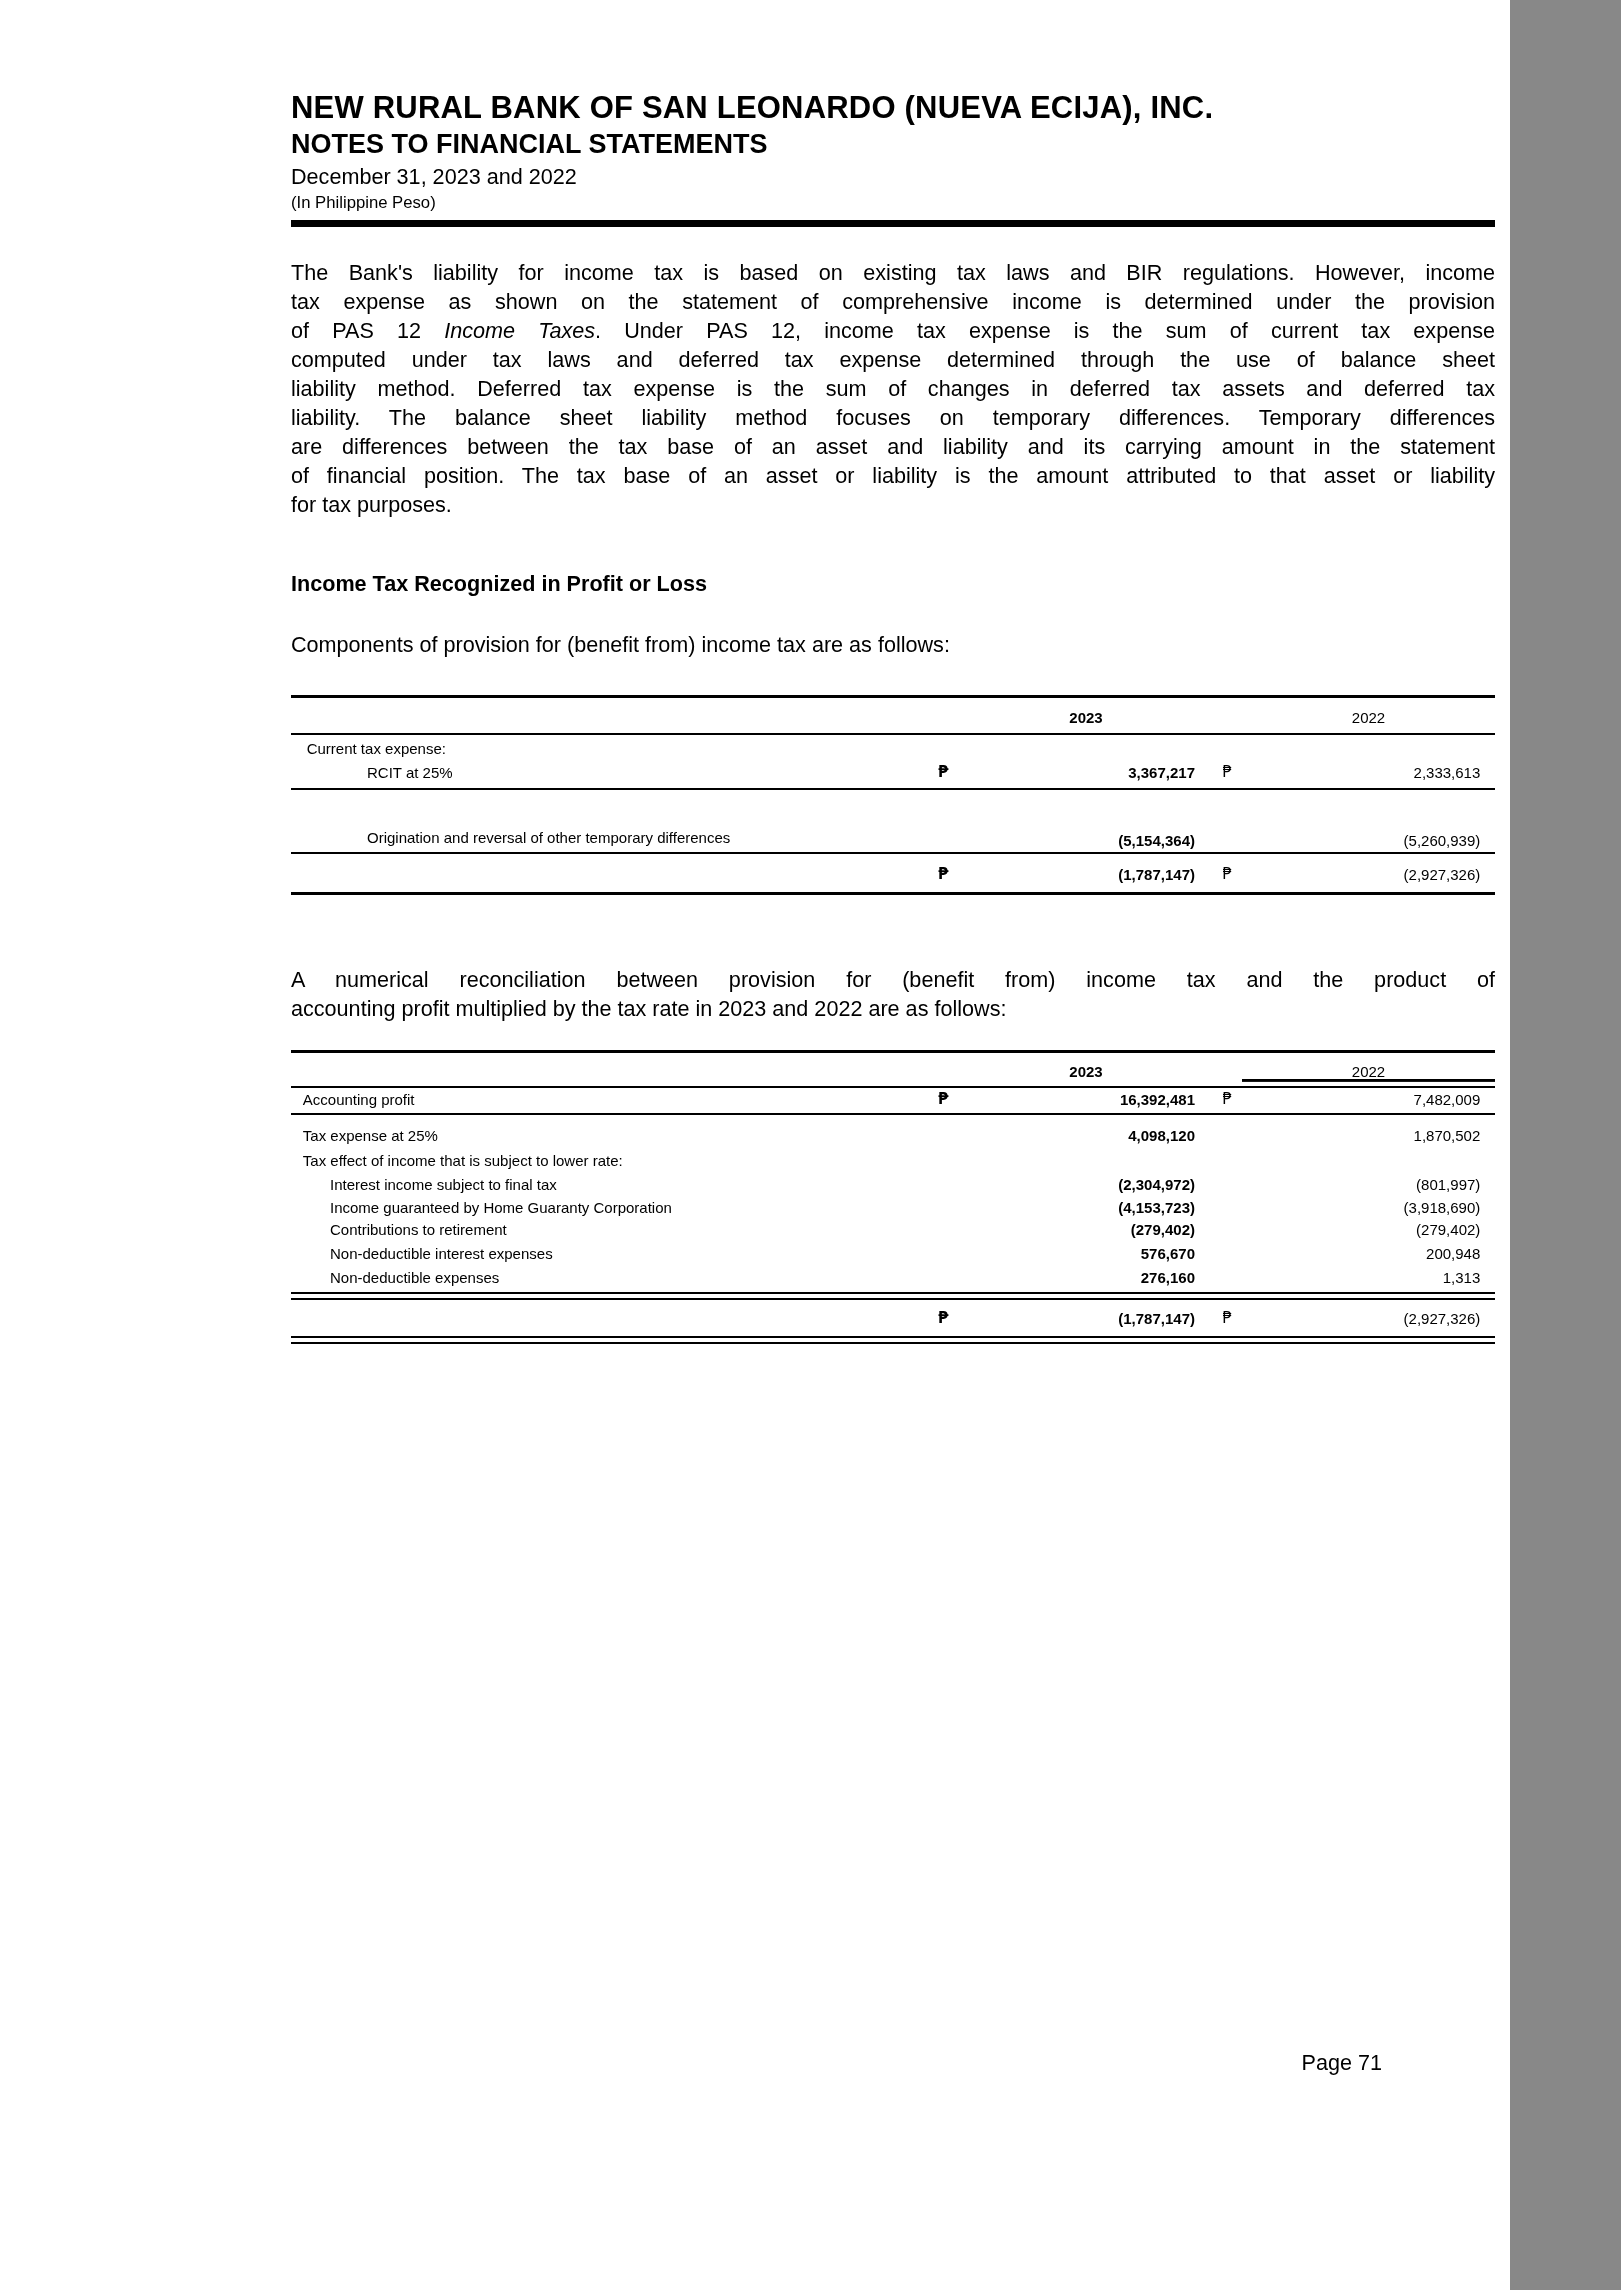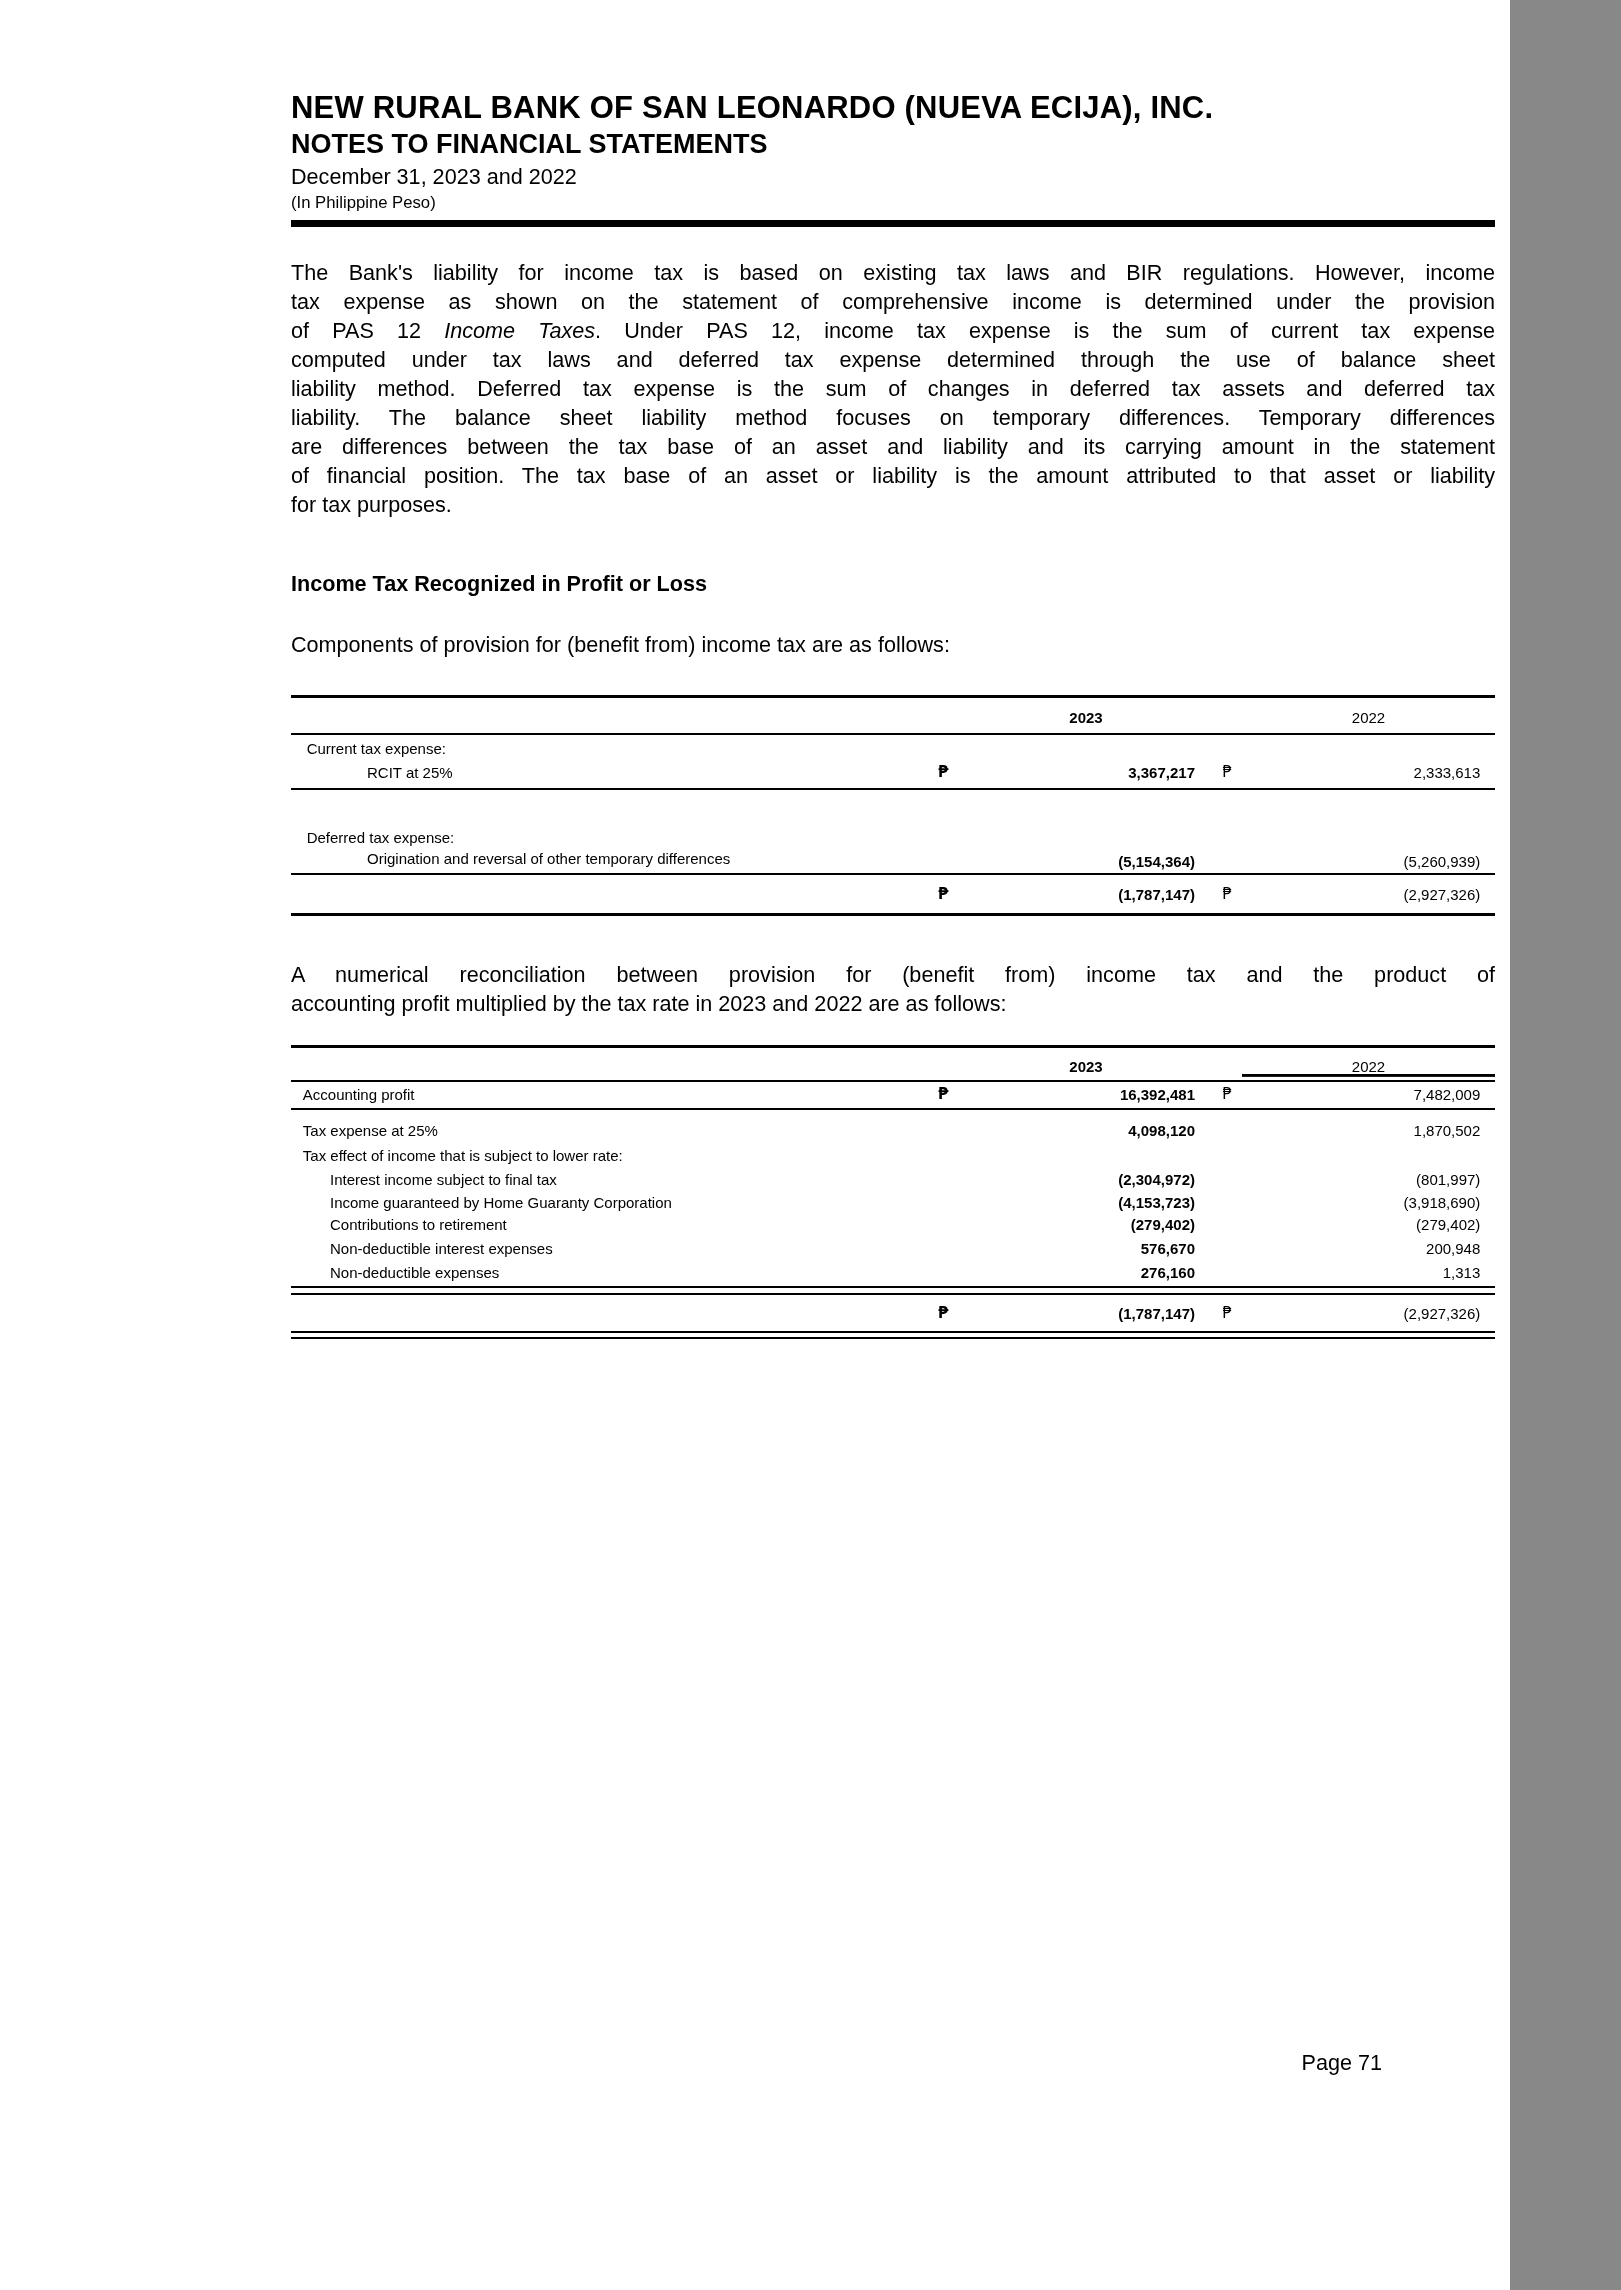--- a/index.html
+++ b/index.html
@@ -21,21 +21,21 @@
   .head-rule { height:6.9px; background:#000; margin-top:6.9px; }
 
   
   .para { font-size:21.6px; line-height:29px; }
   .para.p1 { margin-top:31px; }
   .jline { text-align:justify; text-align-last:justify; }
   .lastline { text-align:left; }
   .it { font-style:italic; }
   .section-heading { font-size:21.6px; font-weight:bold; margin-top:52px; }
   .lead-in { font-size:21.6px; margin-top:35px; }
-  .para.p2 { margin-top:44px; }
+  .para.p2 { margin-top:70px; }
 
   
   table.fintable { width:1204px; border-collapse:collapse; table-layout:fixed;
                    font-size:15px; margin-top:37px; }
   table.fintable.t2 { margin-top:26.5px; }
   td { padding:0; vertical-align:bottom; }
   .v { text-align:right; }
   .v2pad { padding-right:14.7px; }
   .p1c { padding-left:4.9px; }
   .p2c { padding-left:27.4px; }
@@ -132,27 +132,20 @@
         <td class="p2c" style="padding-bottom:6.9px"><span class="peso">₱</span></td>
         <td class="v v2pad" style="padding-bottom:6.9px">2,333,613</td>
       </tr>
       <tr class="spacer40">
         <td></td>
             <td></td>
             <td></td>
             <td></td>
             <td></td>
       </tr>
-      <tr>
-        <td class="ind1a" style="padding-bottom:3.9px">Deferred tax expense:</td>
-        <td></td>
-            <td></td>
-            <td></td>
-            <td></td>
-      </tr>
       <tr class="bb3">
         <td class="ind2a" style="padding-bottom:5.9px"><span class="wrap500">Origination and reversal of other temporary differences</span></td>
         <td></td>
         <td class="v b vmid">(5,154,364)</td>
         <td></td>
         <td class="v v2pad vmid">(5,260,939)</td>
       </tr>
       <tr class="total1 bb4">
         <td></td>
         <td class="p1c"><span class="peso b">₱</span></td>

